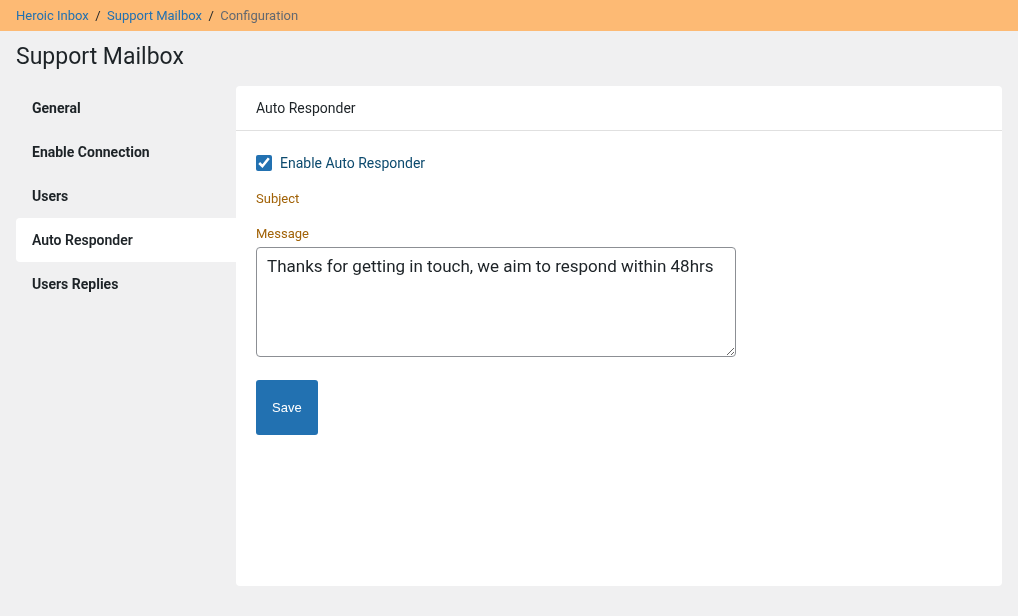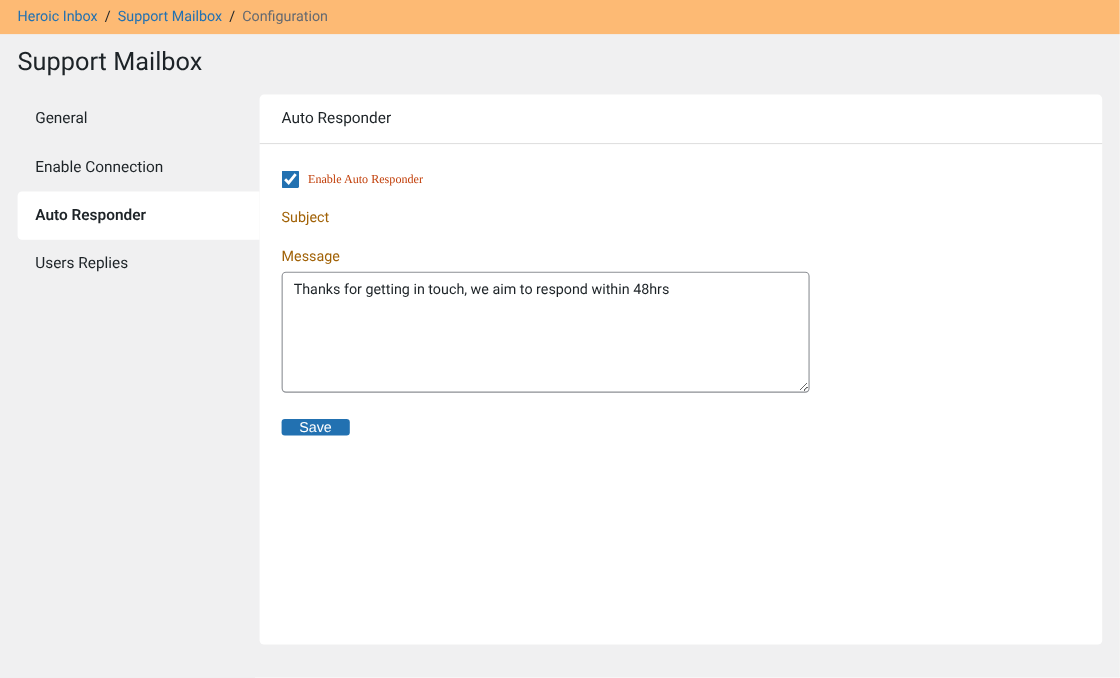--- a/index.html
+++ b/index.html
@@ -54,20 +54,21 @@
       display: block;
       padding: 14px 16px;
       color: #1d2327;
       text-decoration: none;
       font-size: 14px;
       cursor: pointer;
       background: transparent;
       border: none;
       width: 100%;
       text-align: left;
+      font-weight: bold;
     }
 
     .sidebar-item.active {
       background: #fff;
       font-weight: 600;
       border-radius: 4px 0 0 4px;
     }
 
     .main-content {
       flex: 1;
@@ -95,23 +96,22 @@
     }
 
     .checkbox-row input[type="checkbox"] {
       width: 16px;
       height: 16px;
       accent-color: #2271b1;
       cursor: pointer;
     }
 
     .checkbox-label {
-      font-size: 11px;
-      color: #c2410c;
-      font-family: Liberation Serif, serif;
+      font-size: 14px;
+      color: #0c4a6e;
     }
 
     .form-group {
       margin-bottom: 20px;
     }
 
     .form-label {
       display: block;
       font-size: 13px;
       color: #a16207;
@@ -127,33 +127,33 @@
       color: #1d2327;
       outline: none;
     }
 
     .form-textarea {
       width: 480px;
       height: 110px;
       padding: 8px 10px;
       border: 1px solid #8c8f94;
       border-radius: 4px;
-      font-size: 13px;
+      font-size: 17px;
       color: #1d2327;
       resize: vertical;
       outline: none;
       font-family: inherit;
     }
 
     .save-button {
       background-color: #2271b1;
       color: #fff;
       border: none;
       border-radius: 3px;
-      padding: 0 16px;
+      padding: 20px 16px;
       font-size: 13px;
       cursor: pointer;
       font-weight: 400;
     }
   </style>
 </head>
 <body>
 
 <div class="breadcrumb">
   <a href="#">Heroic Inbox</a>
@@ -166,20 +166,23 @@
 <h1 class="page-title">Support Mailbox</h1>
 
 <div class="layout">
   <nav class="sidebar">
     <a class="sidebar-item" href="#">
       <span>General</span>
     </a>
     <a class="sidebar-item" href="#">
       <span>Enable Connection</span>
     </a>
+    <a class="sidebar-item" href="#">
+      <span>Users</span>
+    </a>
     <a class="sidebar-item active" href="#">
       <span>Auto Responder</span>
     </a>
     <a class="sidebar-item" href="#">
       <span>Users Replies</span>
     </a>
   </nav>
 
   <div class="main-content">
     <div class="section-header">

